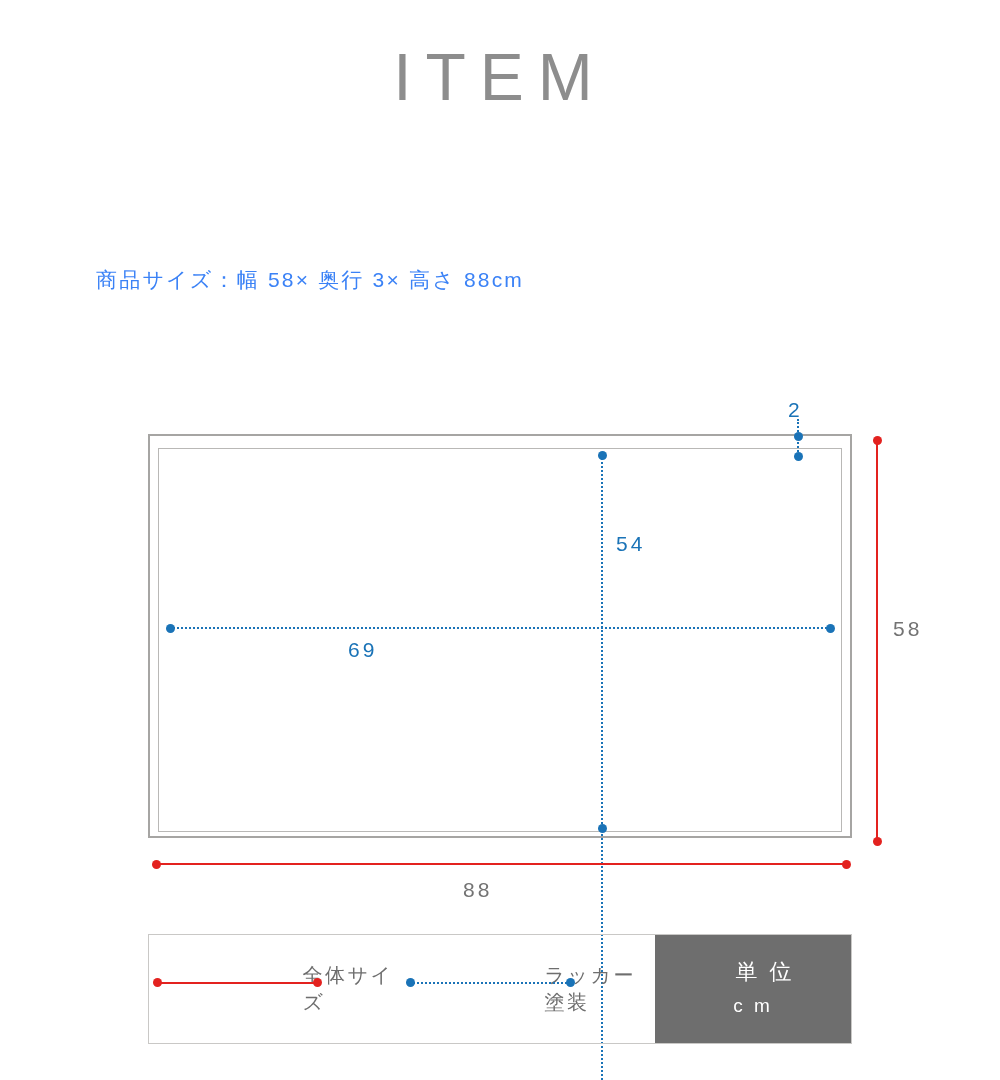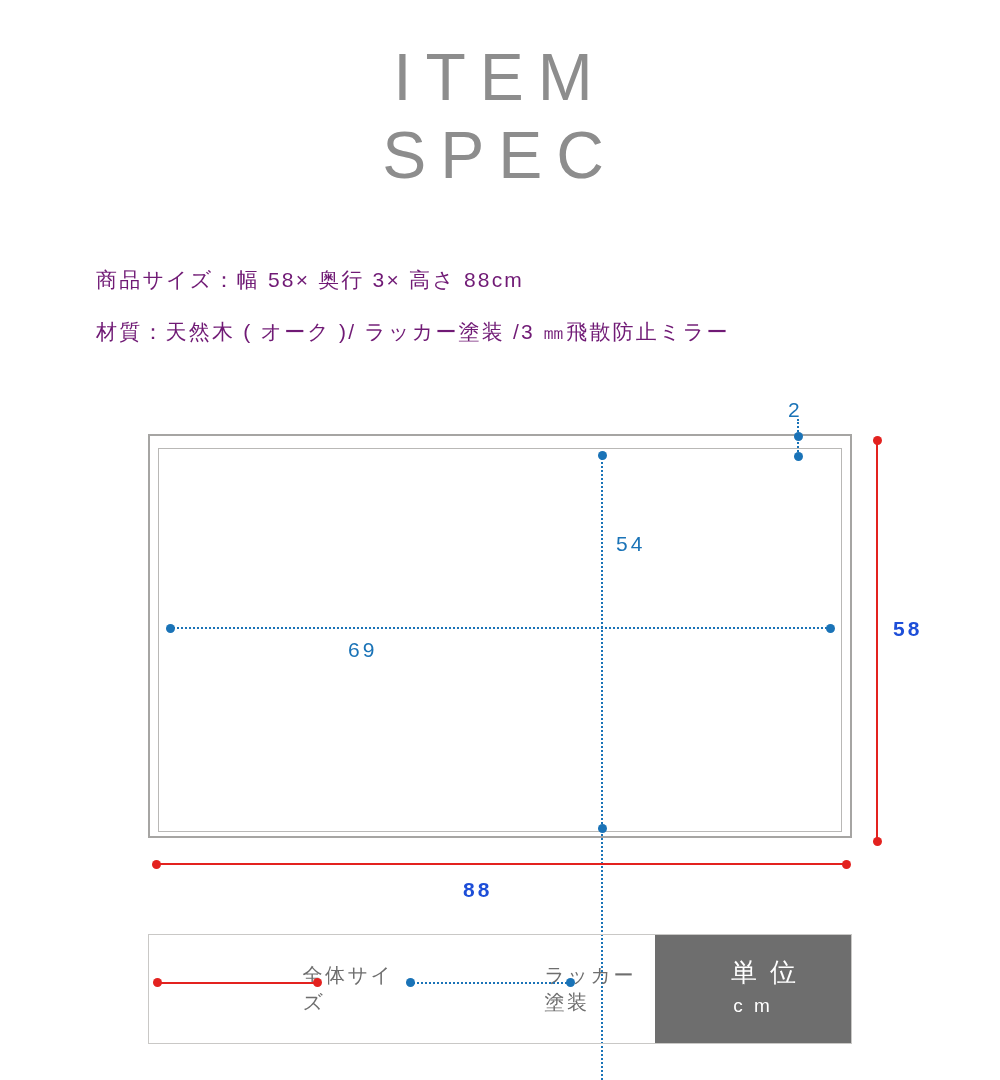--- a/index.html
+++ b/index.html
@@ -36,21 +36,21 @@
   
   .spec-list {
     position: absolute;
     top: 254px;
     left: 96px;
     width: 830px;
   }
   .spec-line {
     font-size: 21px;
     letter-spacing: 2.2px;
-    color: #701a75;
+    color: #3b82f6;
     line-height: 52px;
     white-space: nowrap;
   }
 
   
   .diagram {
     position: absolute;
     left: 0;
     top: 400px;
     width: 1000px;
@@ -136,21 +136,21 @@
     border-top: 2px solid #e3221f;
   }
 
   .label {
     position: absolute;
     font-size: 21px;
     letter-spacing: 3px;
     font-weight: 400;
   }
   .label.blue { color: #1a73b7; }
-  .label.red { color: #1d4ed8; font-weight: bold; }
+  .label.red { color: #737373; }
 
   
   .legend {
     position: absolute;
     left: 148px;
     top: 934px;
     width: 704px;
     height: 110px;
     border: 1px solid #c9c8c6;
     box-sizing: border-box;
@@ -204,34 +204,32 @@
     width: 196px;
     flex: 0 0 196px;
     background: #6e6e6e;
     color: #ffffff;
     display: flex;
     flex-direction: column;
     align-items: center;
     justify-content: center;
     line-height: 34px;
   }
-  .legend-unit .u1 { font-size: 26px; letter-spacing: 3px; margin-left: 24px; }
+  .legend-unit .u1 { font-size: 22px; letter-spacing: 3px; margin-left: 24px; }
   .legend-unit .u2 { font-size: 19px; letter-spacing: 3px; text-align: center; }
 </style>
 </head>
 <body>
 
 <div class="title-block">
   <div class="title-line">ITEM</div>
-  <div class="title-line">SPEC</div>
 </div>
 
 <div class="spec-list">
   <div class="spec-line">商品サイズ：幅 58× 奥行 3× 高さ 88cm</div>
-  <div class="spec-line">材質：天然木 ( オーク )/ ラッカー塗装 /3 ㎜飛散防止ミラー</div>
 </div>
 
 <div class="diagram">
 
   <div class="frame-outer"></div>
   <div class="frame-inner"></div>
 
   <div class="blue-v"></div>
   <div class="dot" style="left:602px; top:55px;"></div>
   <div class="dot" style="left:602px; top:428px;"></div>

